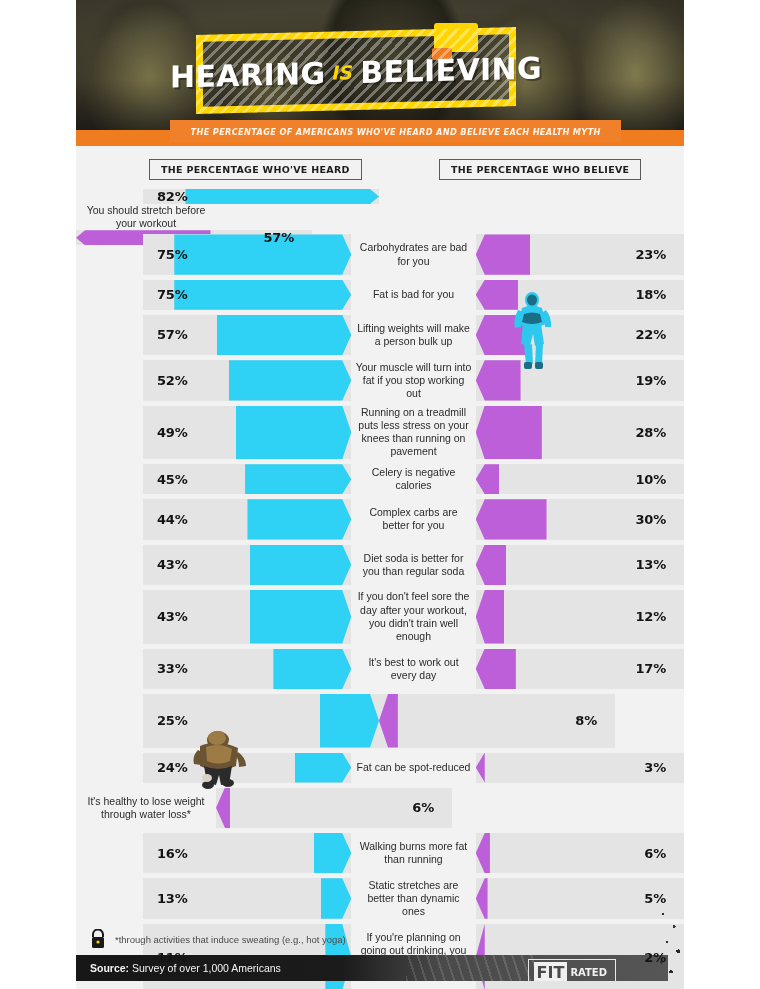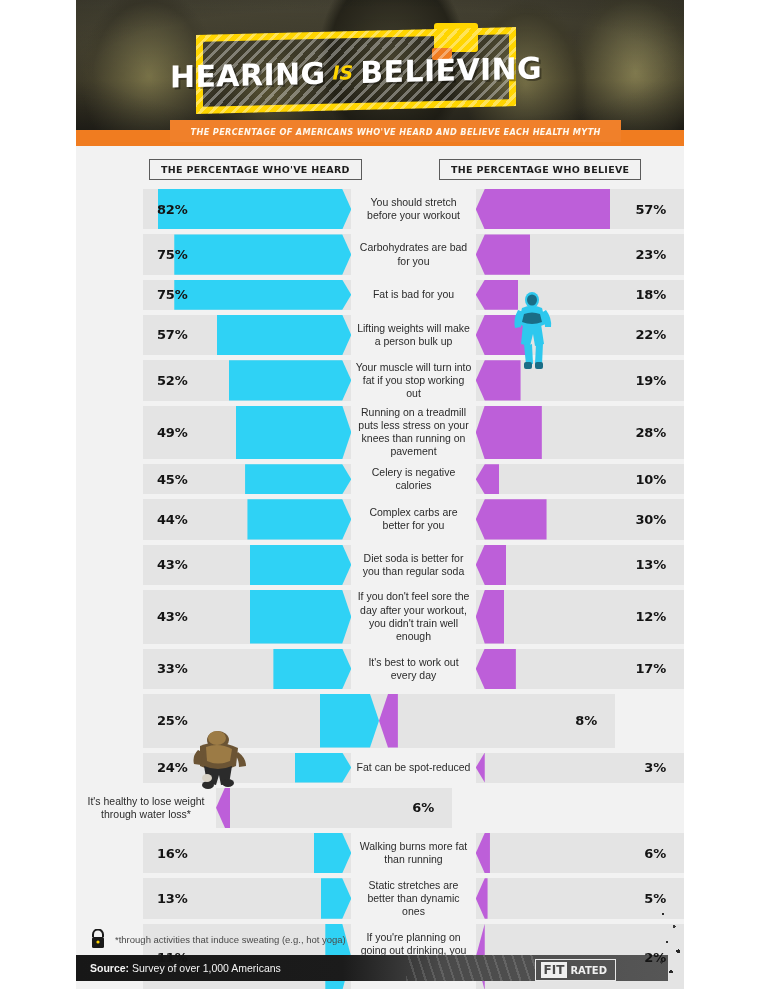--- a/index.html
+++ b/index.html
@@ -185,21 +185,21 @@
     font-family: "Liberation Sans", sans-serif; z-index: 2;
   }
   #source-text b { font-weight: bold; }
   #logo {
     position: absolute; right: 52px; top: 4px;
     border: 1.5px solid #e8e8e8; padding: 2px 5px;
     display: flex; align-items: center; gap: 0;
   }
   #logo .fit {
     background: #f0f0f0; color: #4a4a4a;
-    font-size: 12px; font-weight: bold; padding: 1px 3px;
+    font-size: 16px; font-weight: bold; padding: 1px 3px;
     font-family: "DejaVu Sans", sans-serif;
   }
   #logo .rated {
     color: #f0f0f0; font-size: 10px; font-weight: bold; padding: 1px 3px;
     font-family: "DejaVu Sans", sans-serif;
   }
   #grunge {
     position: absolute; right: 0; bottom: 8px; width: 26px; height: 78px;
     background:
       radial-gradient(circle 1.2px at 20% 14%, #2a2a2a 99%, transparent 100%),
@@ -232,21 +232,21 @@
       <span>THE PERCENTAGE OF AMERICANS WHO'VE HEARD AND BELIEVE EACH HEALTH MYTH</span>
     </div>
   </div>
 
   <div id="colheads">
     <div class="colhead" id="colhead-heard">THE PERCENTAGE WHO'VE HEARD</div>
     <div class="colhead" id="colhead-believe">THE PERCENTAGE WHO BELIEVE</div>
   </div>
 
   <div id="chart">
-      <div class="row" style="height: 40.4px;">
+      <div class="row" style="height: 40.4px; flex-direction: column;">
         <div class="track left">
           <div class="bar cyan" style="width: 193.52px;"></div>
           <span class="pct">82%</span>
         </div>
         <div class="midlabel">You should stretch before your workout</div>
         <div class="track right">
           <div class="bar purple" style="width: 134.52px;"></div>
           <span class="pct">57%</span>
         </div>
       </div>

